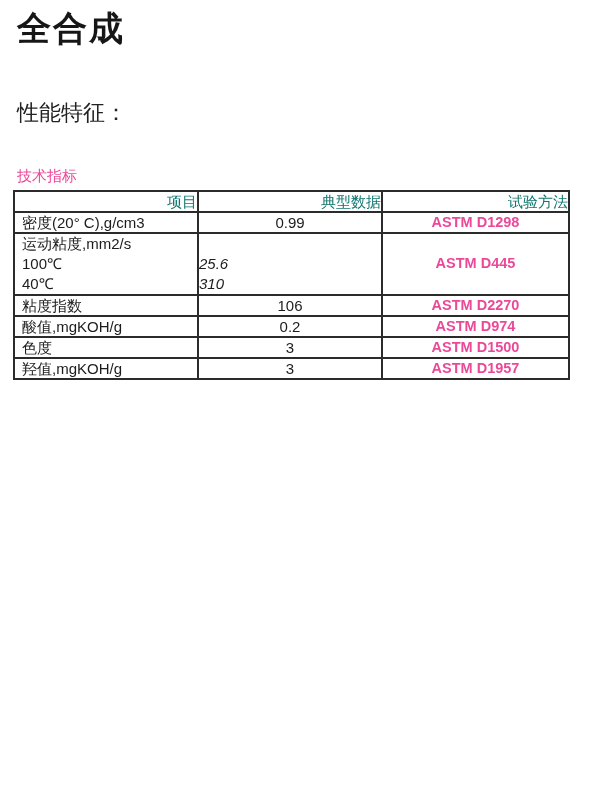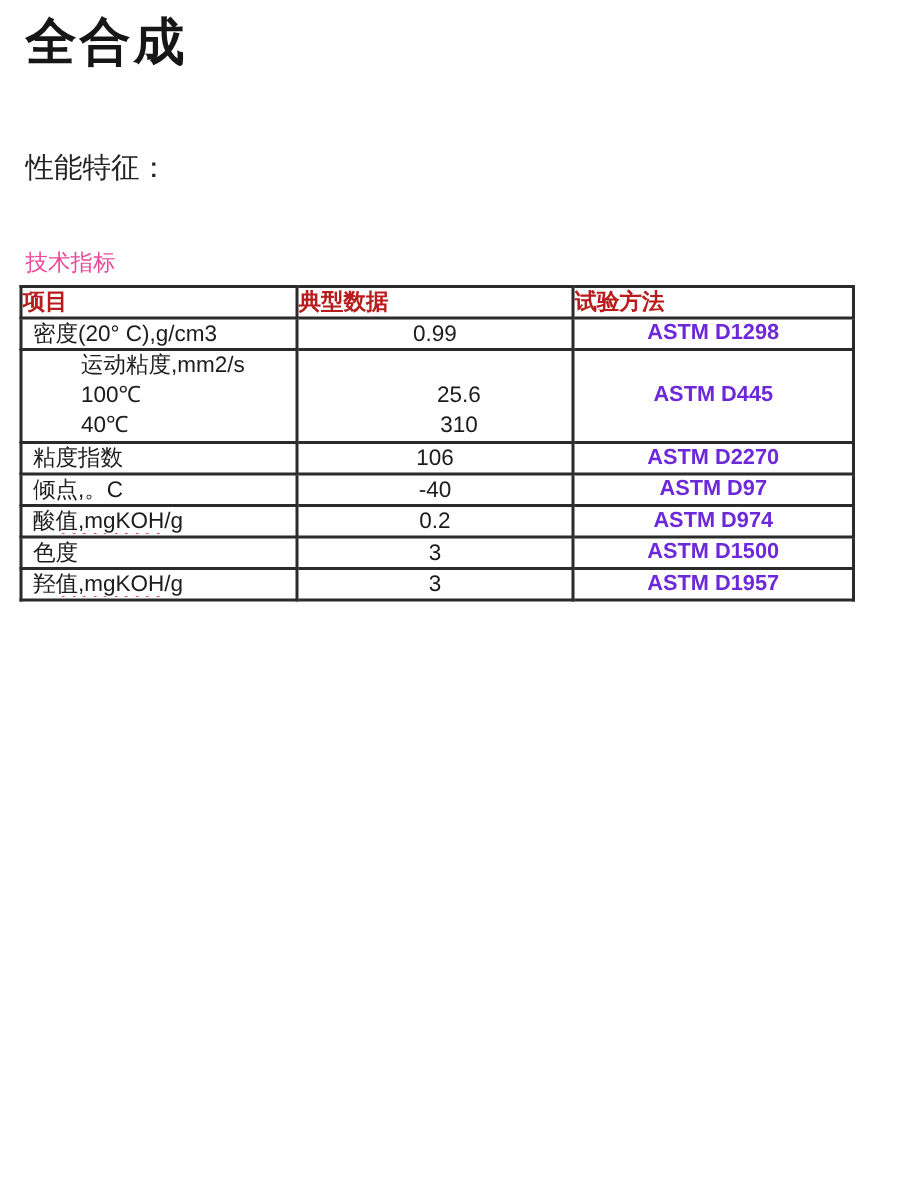--- a/index.html
+++ b/index.html
@@ -17,21 +17,21 @@
     letter-spacing: 2px; color: #161616;
   }
   .title-red {
     font-size: 44px; font-weight: 700; line-height: 52px;
     letter-spacing: 2px; margin-top: 30px;
   }
 
   .body-text {
     margin-top: 40px;
     width: 570px;
-    font-size: 19px;
+    font-size: 22px;
     line-height: 37.5px;
     text-align: justify;
     color: #222222;
   }
   .para { margin: 0; }
 
   .table-caption {
     font-size: 15px; line-height: 20px;
     margin-top: 34px; margin-bottom: 4px;
     color: #ec4899;
@@ -45,32 +45,32 @@
   }
   table.spec th, table.spec td {
     border: 2px solid #2b2b2b;
     font-size: 15px;
     height: 19px;
     line-height: 19px;
     overflow: hidden;
     white-space: nowrap;
   }
   table.spec th {
-    font-weight: 700;
-    text-align: left;
+    font-weight: 400;
+    text-align: right;
     padding: 0;
-    color: #b91c1c;
+    color: #0f766e;
   }
   table.spec td.label { text-align: left; padding: 0 0 0 7px; border-radius: 10px; }
   table.spec td.val   { text-align: center; padding: 0; }
   table.spec td.method{
     text-align: center; padding: 0;
-    font-weight: 600; font-size: 14.5px; color: #6d28d9;
+    font-weight: 600; font-size: 14.5px; color: #ec4899;
   }
-  .cell-line { height: 20px; line-height: 20px; margin-left: 32px; }
+  .cell-line { height: 20px; line-height: 20px; }
   td.multi { padding: 0; }
   td.multi .lbl { padding-left: 7px; text-align: left; }
 
   .wavy {
     text-decoration: underline;
     text-decoration-style: wavy;
     text-decoration-color: #e02424;
     text-decoration-thickness: 1px;
     text-underline-offset: 3px;
   }
@@ -108,40 +108,35 @@
         <td class="val">0.99</td>
         <td class="method">ASTM D1298</td>
       </tr>
 
       <tr>
         <td class="multi">
           <div class="cell-line lbl">运动粘度,mm2/s</div>
           <div class="cell-line lbl">100℃</div>
           <div class="cell-line lbl">40℃</div>
         </td>
-        <td class="multi" style="text-align:center;">
+        <td class="multi" style="text-align:left;font-style:italic;">
           <div class="cell-line"></div>
           <div class="cell-line">25.6</div>
           <div class="cell-line">310</div>
         </td>
         <td class="method">ASTM D445</td>
       </tr>
 
       <tr>
         <td class="label">粘度指数</td>
         <td class="val">106</td>
         <td class="method">ASTM D2270</td>
       </tr>
 
 
-      <tr>
-        <td class="label">倾点,。C</td>
-        <td class="val">-40</td>
-        <td class="method">ASTM D97</td>
-      </tr>
 
       <tr>
         <td class="label">
           <span>酸</span><span class="wavy">值,mgKOH</span><span>/g</span>
         </td>
         <td class="val">0.2</td>
         <td class="method">ASTM D974</td>
       </tr>
 
       <tr>

